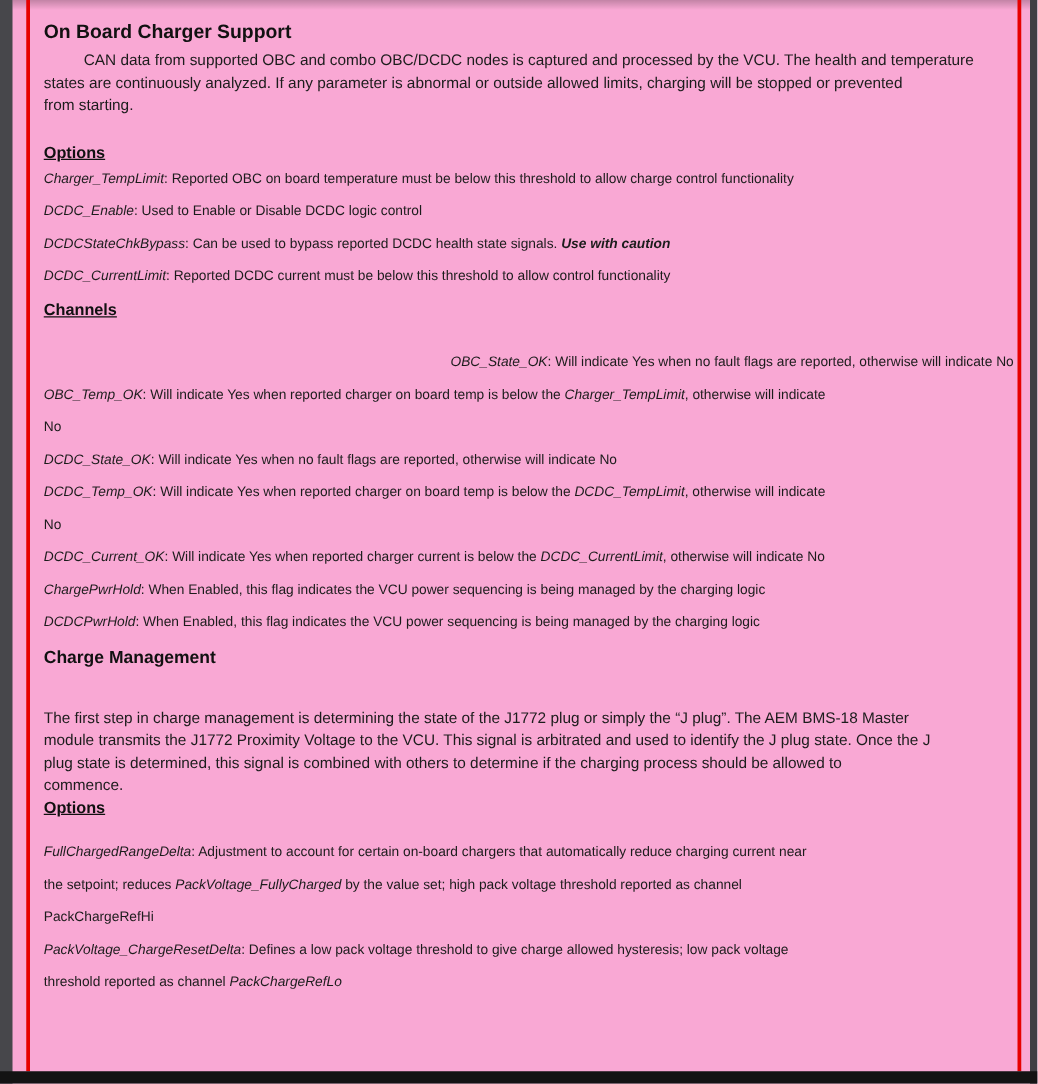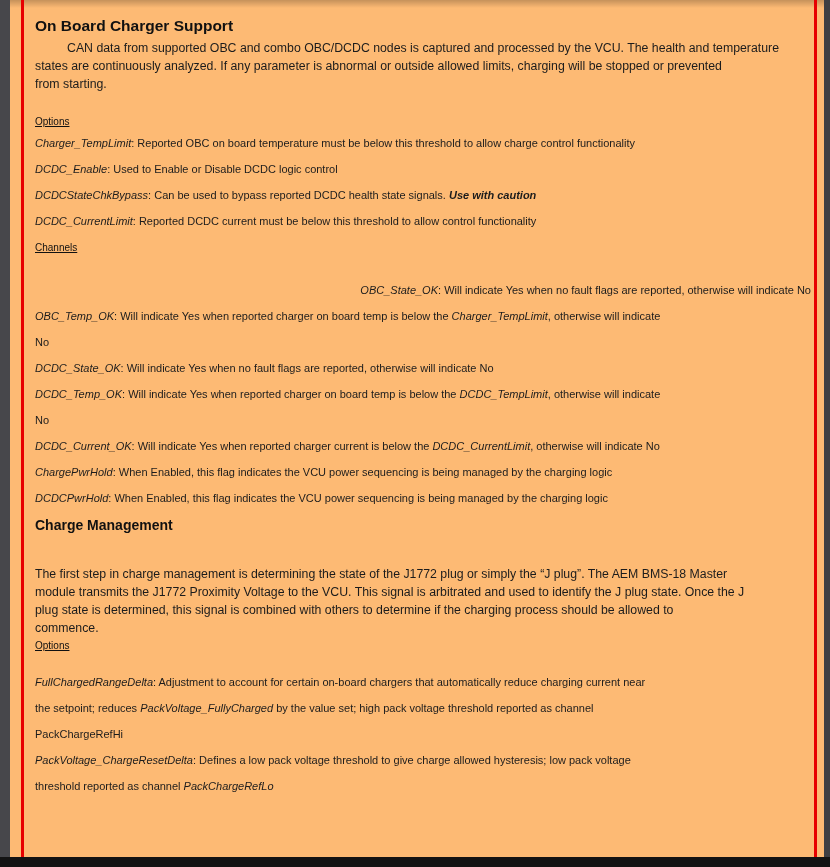--- a/index.html
+++ b/index.html
@@ -9,41 +9,41 @@
     --bottom-bar: #131313;
   }
   * { margin: 0; padding: 0; box-sizing: border-box; }
   html, body {
     width: 830px; height: 867px;
     background: #ffffff;
     overflow: hidden;
     font-family: "Liberation Sans", "DejaVu Sans", sans-serif;
     color: var(--text);
   }
-  .stage { position: relative; width: 830px; height: 867px; background: #fdba74; }
+  .stage { position: relative; width: 830px; height: 867px; background: #f9a8d4; }
 
   .edge-left   { position: absolute; left: 0; top: 0; width: 10px; height: 867px; background: var(--frame-dark); }
   .edge-right  { position: absolute; right: 0; top: 0; width: 6px; height: 867px; background: #3f3f43; }
   .bottom-bar  { position: absolute; left: 0; bottom: 0; width: 830px; height: 10px; background: var(--bottom-bar); z-index: 5; }
   .top-shadow  { position: absolute; left: 10px; top: 0; width: 814px; height: 8px;
                  background: linear-gradient(to bottom, rgba(0,0,0,0.22), rgba(0,0,0,0)); z-index: 1; }
   .red-line    { position: absolute; top: 0; width: 3px; height: 857px; background: var(--accent-red); z-index: 2; }
   .red-left    { left: 21px; }
   .red-right   { left: 814px; }
 
   .content {
     position: absolute; left: 35px; top: 16px; width: 776px;
     z-index: 3;
   }
 
   .sec { white-space: nowrap; }
 
   .title { font-size: 15.5px; font-weight: 700; line-height: 20px; color: #111; }
   .pline { font-size: 12.3px; line-height: 18px; }
-  .h2u   { font-size: 10px; font-weight: 400; line-height: 17px; text-decoration: underline; margin-bottom: 5px; color: #111; }
+  .h2u   { font-size: 13px; font-weight: 700; line-height: 17px; text-decoration: underline; margin-bottom: 5px; color: #111; }
   .h2    { font-size: 14px;   font-weight: 700; line-height: 18px; color: #111; }
   .line  { font-size: 11px; line-height: 16.5px; margin-bottom: 9.5px; }
 
   .sec:nth-child(2)  { margin-top: 3px; text-align: center; }
   .sec:nth-child(5)  { margin-top: 20px; }
   .sec:nth-child(11) { margin-top: 26px; text-align: right; }
   .sec:nth-child(21) { margin-top: 31px; }
   .sec:nth-child(26) { margin-top: 20px; }
 
   .it   { font-style: italic; }

